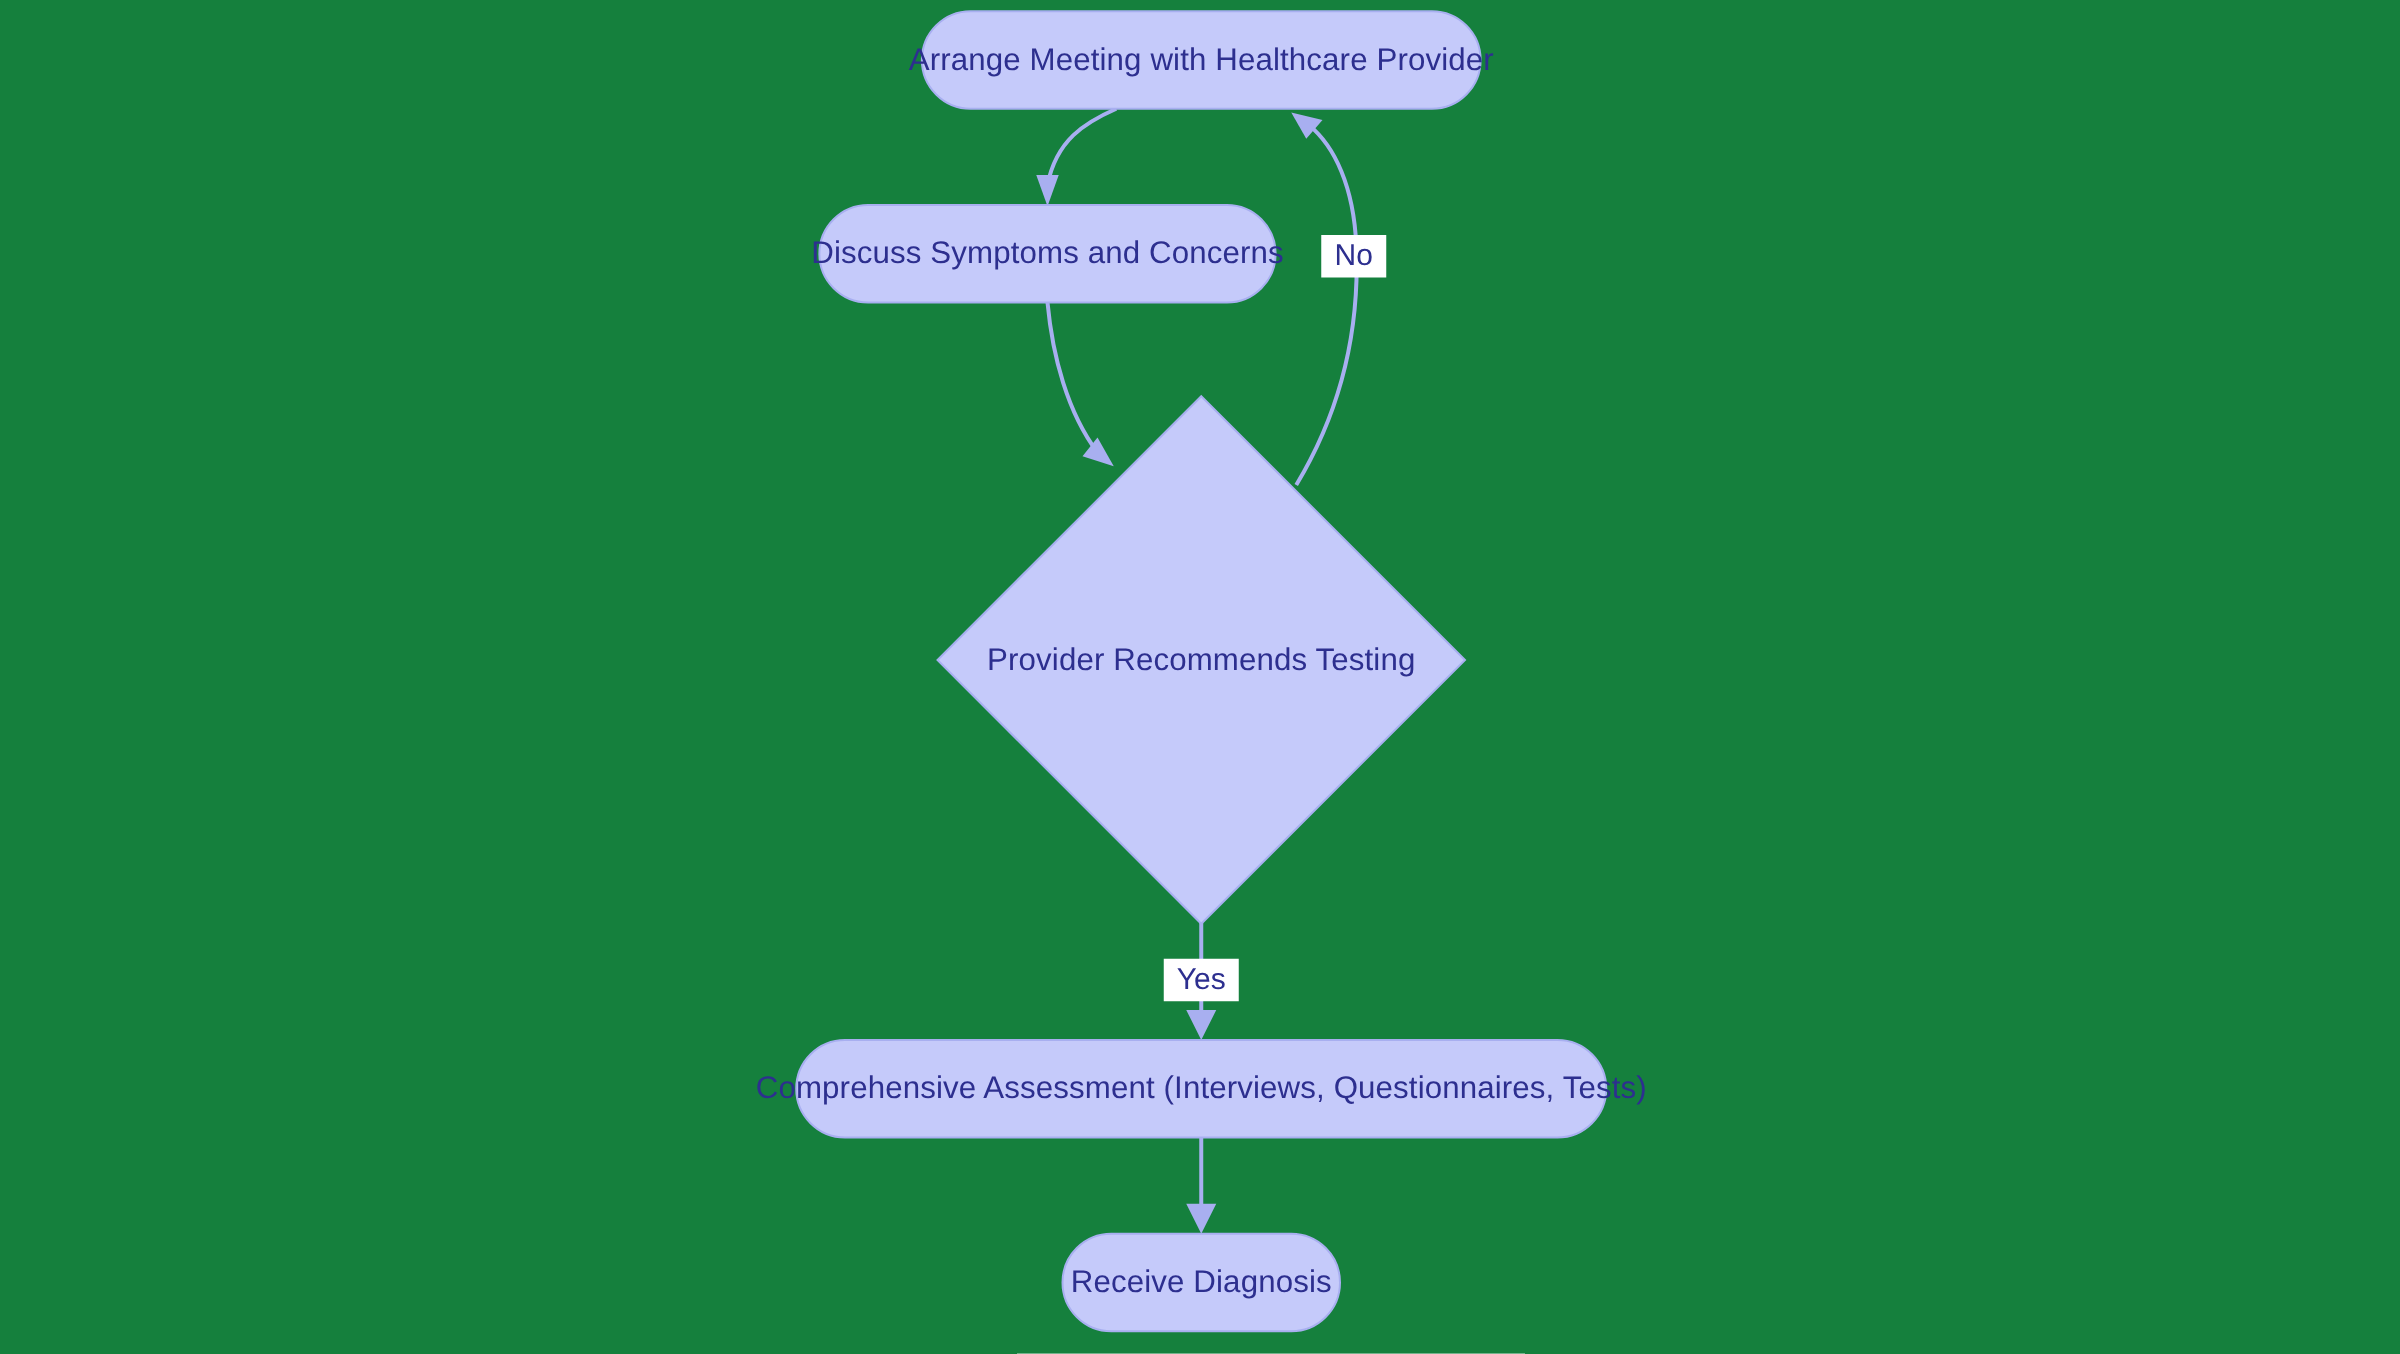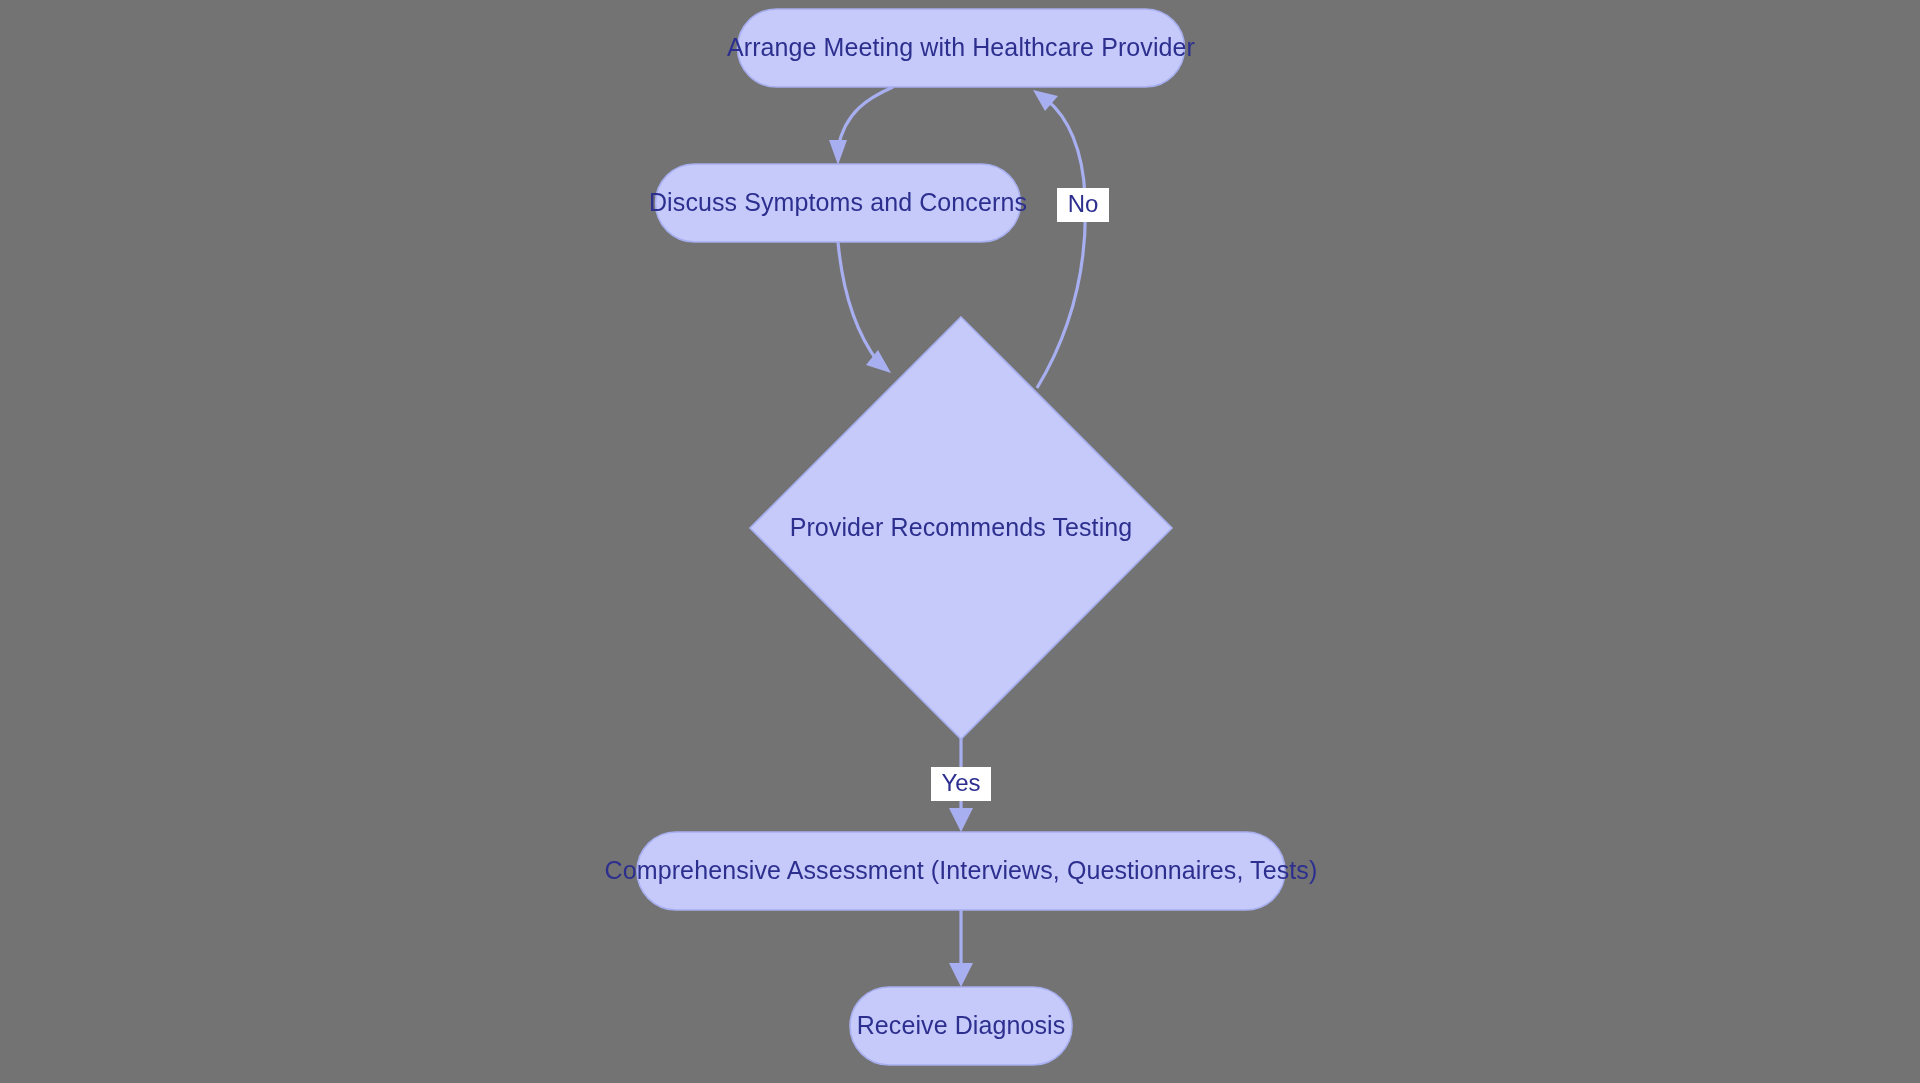--- a/index.html
+++ b/index.html
@@ -10,21 +10,21 @@
   body {
     width: 1920px;
     height: 1083px;
     overflow: hidden;
     font-family: "Liberation Sans", sans-serif;
   }
   #flowchart-root {
     position: relative;
     width: 1920px;
     height: 1083px;
-    background: #737373;
+    background: #15803d;
   }
   svg.diagram {
     display: block;
     width: 1920px;
     height: 1083px;
   }
   .node-shape {
     fill: #c5cafa;
     stroke: #a8aff0;
     stroke-width: 1.6px;

